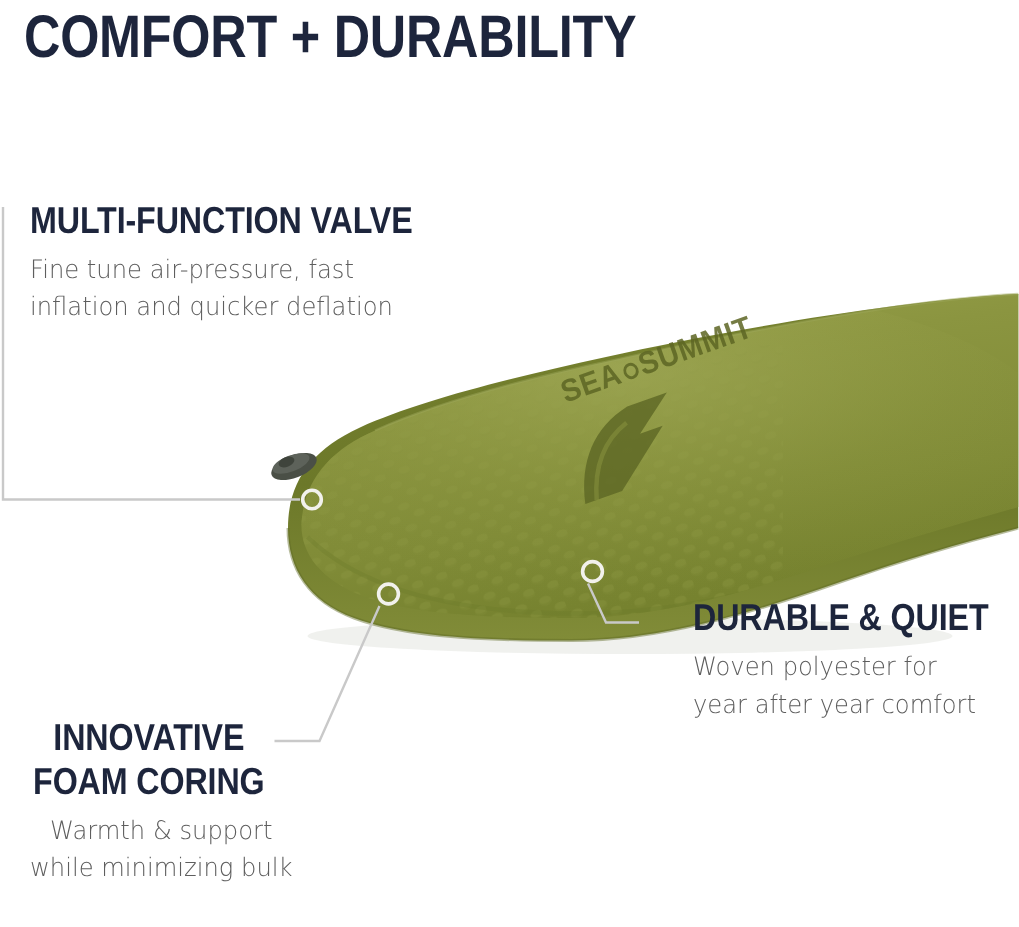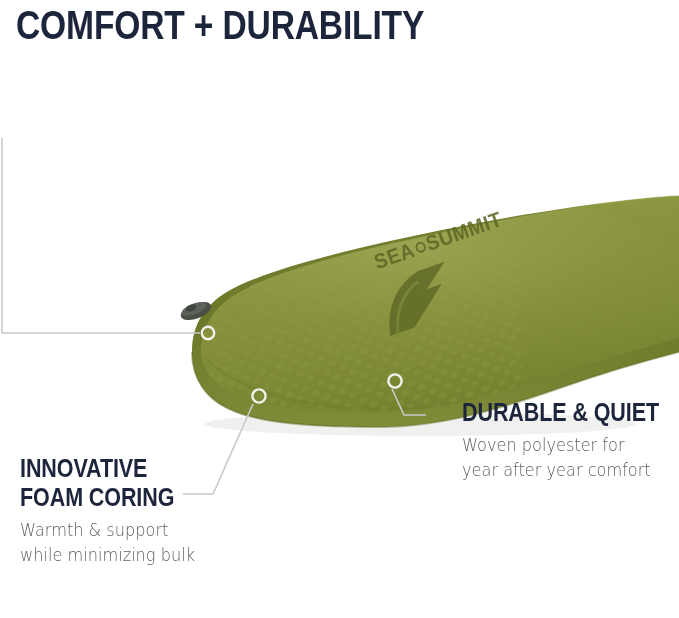--- a/index.html
+++ b/index.html
@@ -48,21 +48,21 @@
     transform:scaleX(0.95);
     transform-origin:left top;
     white-space:nowrap;
     margin:6px 0 0 0;
   }
   .callout.right .c-head,
   .callout.right .c-body{white-space:nowrap;}
 
   
   #callout-valve{left:20px;  top:133px;}
-  #callout-foam {left:20px;  top:454px;}
+  #callout-foam {left:20px;  top:478px;text-align:center;}
   #callout-dura {left:434px; top:398px;margin-left:28px;}
 
   
   .leaders{position:absolute;left:0;top:0;width:679px;height:618px;}
 
   
   .product{position:absolute;left:0;top:0;width:679px;height:618px;}
   .logo-wrap{
     position:absolute;
     left:352px; top:252px;
@@ -217,20 +217,25 @@
     </g>
     <g>
       <circle cx="208" cy="333" r="6.2" fill="none" stroke="#f2f1ec" stroke-width="2.4"></circle>
       <circle cx="259" cy="396" r="6.6" fill="none" stroke="#f2f1ec" stroke-width="2.4"></circle>
       <circle cx="395" cy="381" r="6.6" fill="none" stroke="#f2f1ec" stroke-width="2.4"></circle>
     </g>
   </svg>
 
   <div class="page-title">COMFORT + DURABILITY</div>
 
+  <div class="callout" id="callout-valve">
+    <p class="c-head">MULTI-FUNCTION VALVE</p>
+    <p class="c-body">Fine tune air-pressure, fast</p>
+    <p class="c-body" style="margin-top:0;">inflation and quicker deflation</p>
+  </div>
 
   <div class="callout" id="callout-foam">
     <p class="c-head">INNOVATIVE</p>
     <p class="c-head">FOAM CORING</p>
     <p class="c-body">Warmth &amp; support</p>
     <p class="c-body" style="margin-top:0;">while minimizing bulk</p>
   </div>
 
   <div class="callout right" id="callout-dura">
     <p class="c-head">DURABLE &amp; QUIET</p>

